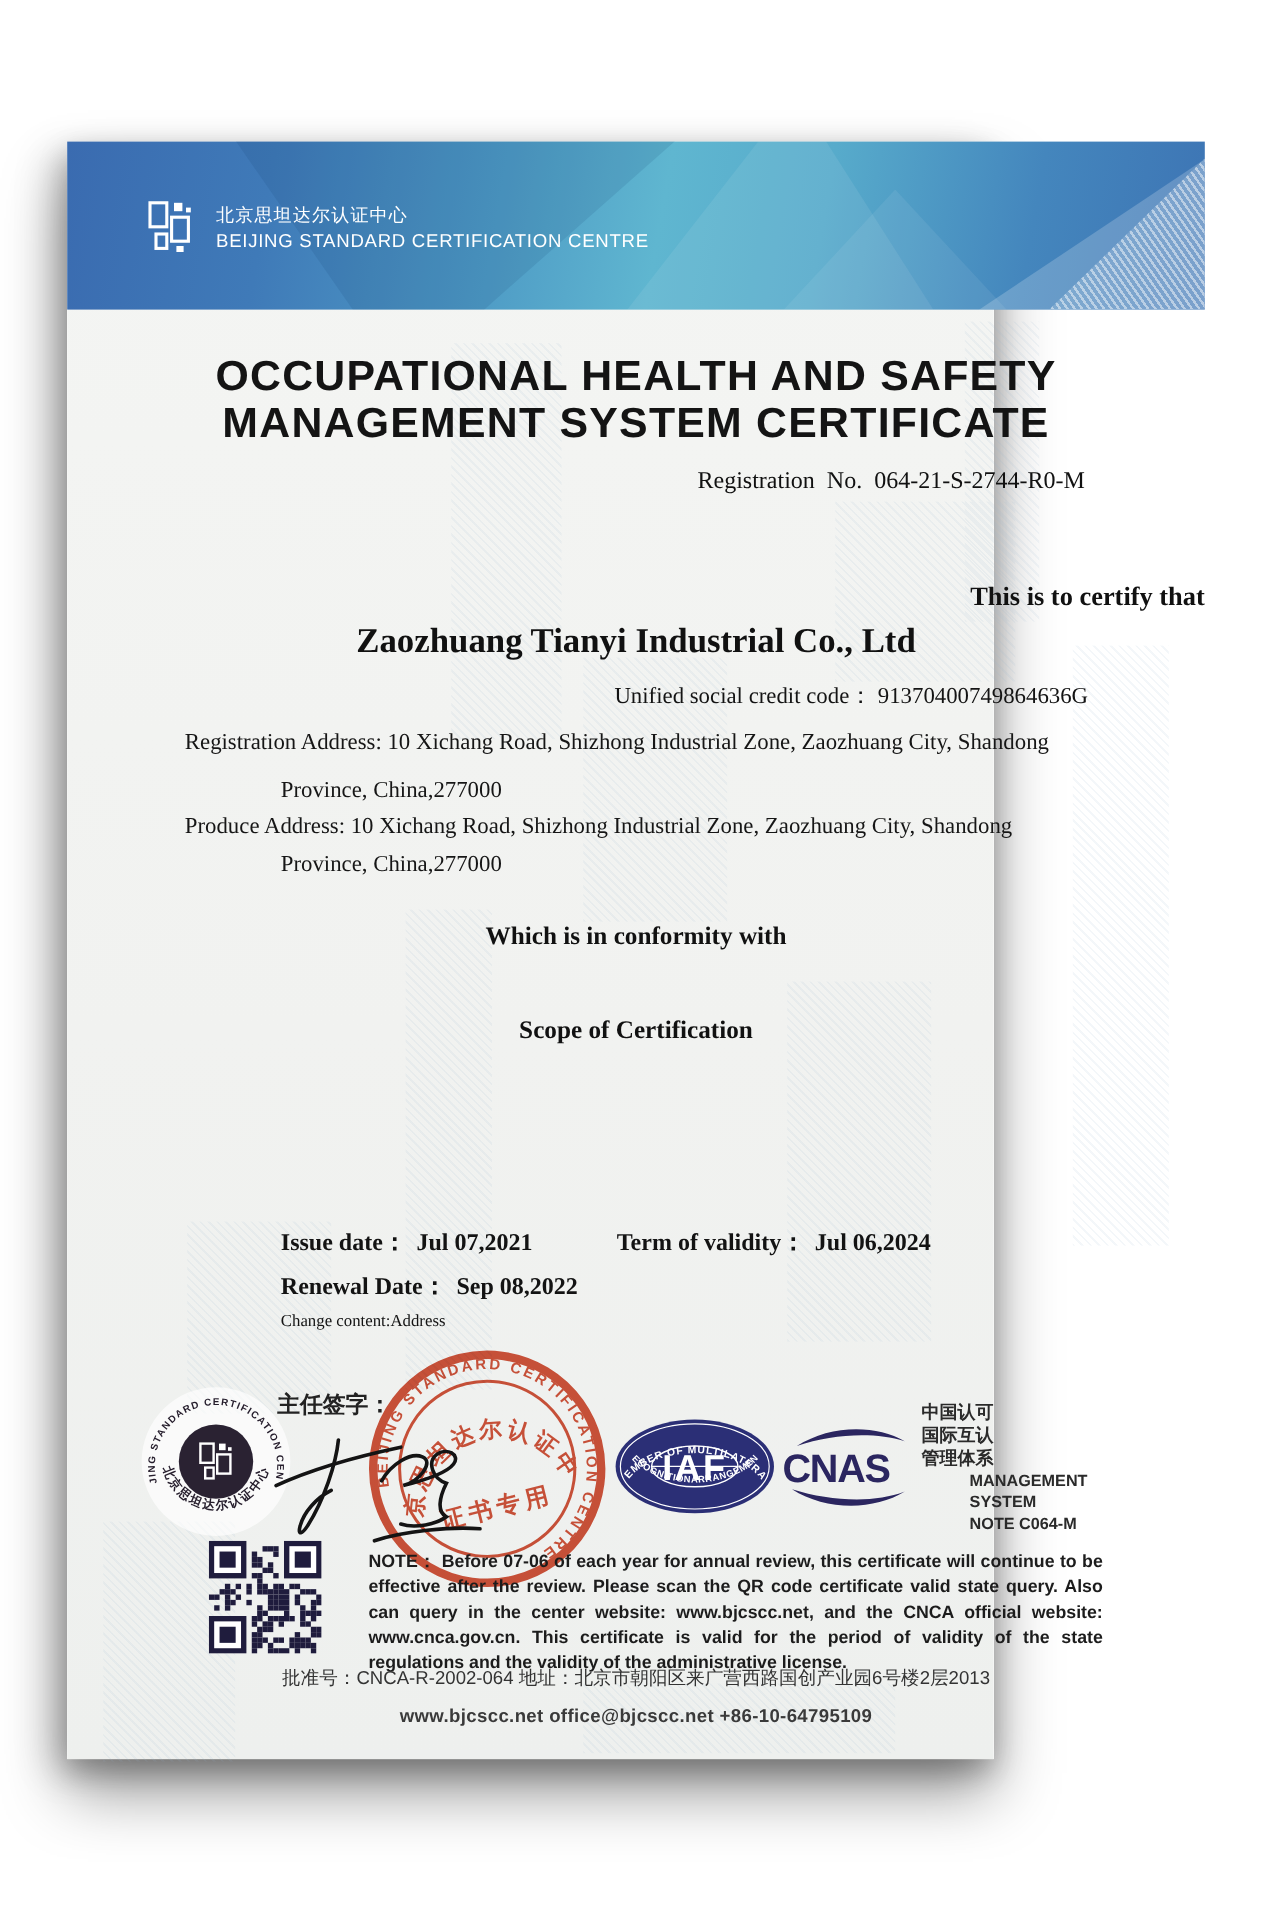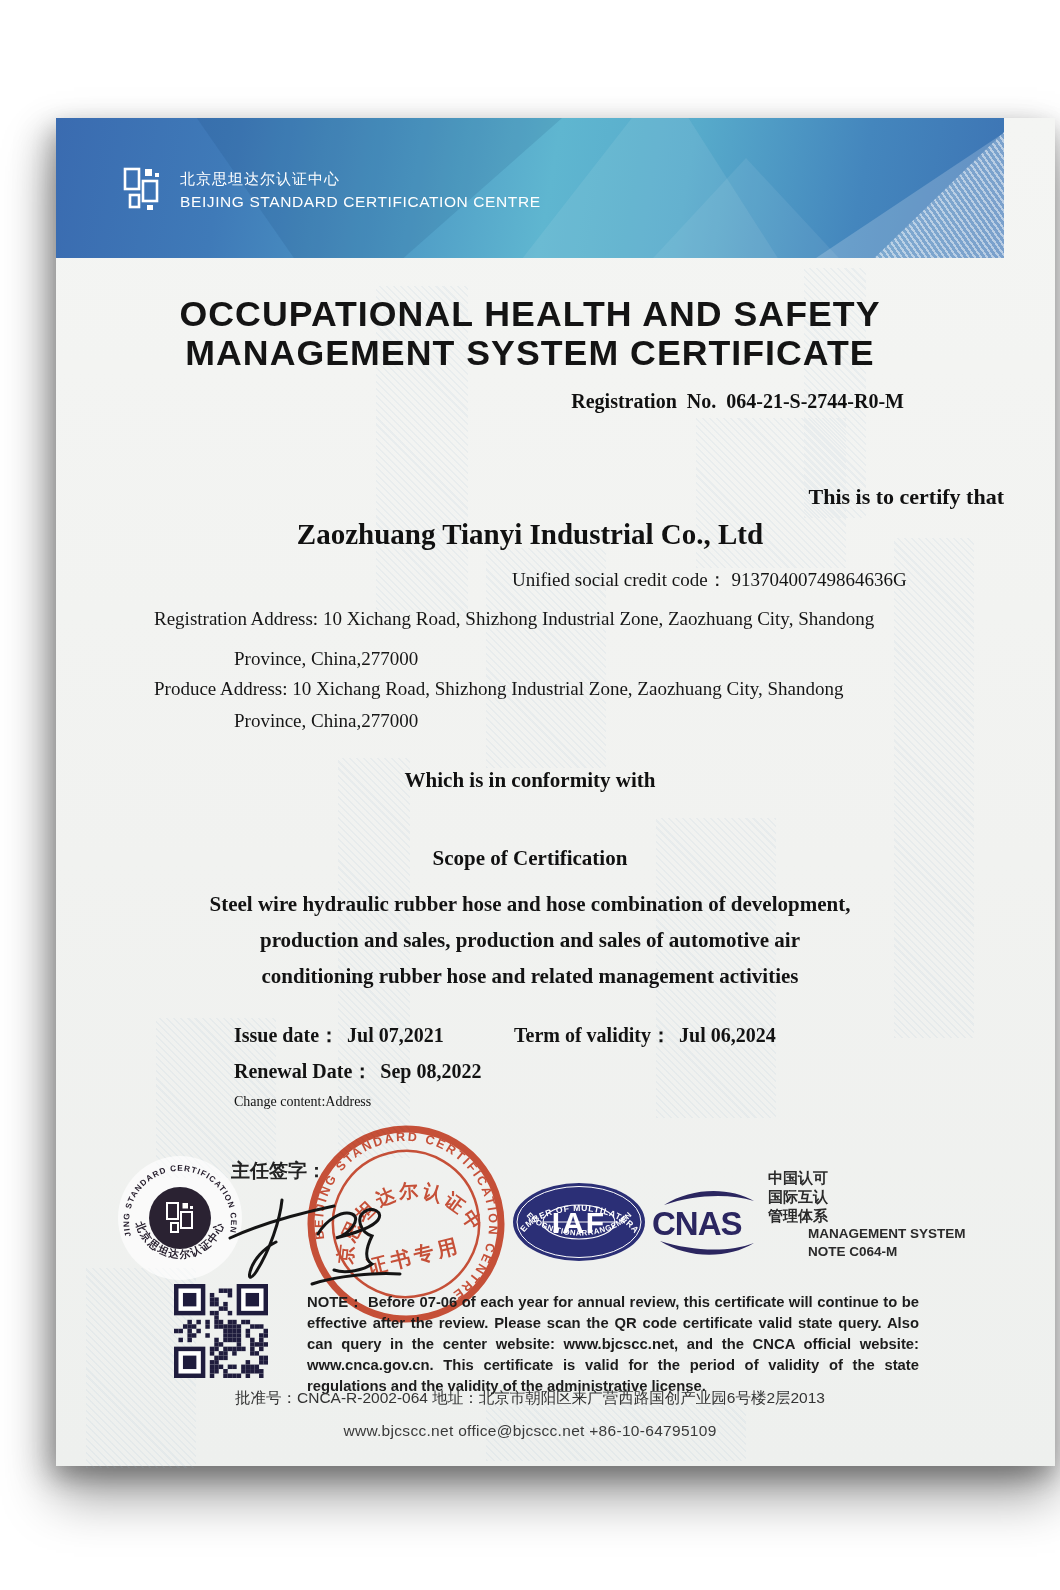--- a/index.html
+++ b/index.html
@@ -1,21 +1,21 @@
 <!DOCTYPE html>
 <html><head>
 <meta charset="utf-8">
 <style>
   html,body{margin:0;padding:0;}
   body{
     width:1060px;height:1590px;position:relative;background:#ffffff;
     font-family:"Liberation Sans","DejaVu Sans",sans-serif;overflow:hidden;
   }
   .page{
-    position:absolute;left:56px;top:118px;width:999px;height:1348px;
+    position:absolute;left:56px;top:118px;width:772px;height:1348px;
     background:linear-gradient(180deg,#f4f5f3 0%,#f1f2f0 55%,#eef0ee 100%);
     box-shadow:0 30px 50px rgba(0,0,0,.38),0 10px 22px rgba(0,0,0,.22),-14px 10px 30px rgba(0,0,0,.15);
   }
   
   .wm{position:absolute;opacity:.5;pointer-events:none;
     background:repeating-linear-gradient(45deg,rgba(150,180,205,.22) 0 1.5px,transparent 1.5px 5px);}
   
   .band{
     position:absolute;left:0;top:0;width:948px;height:140px;overflow:hidden;
     background:linear-gradient(100deg,#3a6bb0 0%,#3f7ab8 18%,#4f9cc6 38%,#5fb6d0 52%,#57abcb 66%,#4486bd 84%,#3d74b4 100%);
@@ -29,21 +29,21 @@
   .band-logo{position:absolute;left:66px;top:46px;width:46px;height:50px;}
   .band-text{position:absolute;left:124px;top:52px;color:#fff;}
   .band-cn{font-size:15px;letter-spacing:1px;}
   .band-en{font-size:15.5px;letter-spacing:.6px;margin-top:4px;}
   
   .abs{position:absolute;left:0;width:948px;}
   .serif{font-family:"Liberation Serif","DejaVu Serif",serif;}
   .title{top:176px;text-align:center;font-weight:800;font-size:35px;line-height:39px;
     letter-spacing:1px;color:#141414;transform:scaleX(1.02);}
   .regline{top:272px;text-align:right;padding-right:60px;width:848px;
-    font-weight:700;font-size:20px;color:#111;white-space:pre;}
+    font-weight:400;font-size:20px;color:#111;white-space:pre;}
   .certify-intro{top:366px;text-align:right;font-weight:700;font-size:22px;color:#111;}
   .company{top:400px;text-align:center;font-weight:700;font-size:29px;color:#111;}
   .credit{top:449px;padding-left:456px;font-size:19px;color:#141414;}
   .addr{font-size:19px;color:#161616;}
   .a1{top:490px;padding-left:98px;}
   .a1b{top:530px;padding-left:178px;}
   .a2{top:560px;padding-left:98px;}
   .a2b{top:592px;padding-left:178px;}
   .conf-intro{top:650px;text-align:center;font-weight:700;font-size:21px;color:#111;}
   .standard{top:680px;text-align:center;font-weight:800;font-size:33px;letter-spacing:.5px;color:#151515;}
@@ -62,21 +62,21 @@
   .signature{position:absolute;left:170px;top:1058px;width:180px;height:130px;}
   .iaf{position:absolute;left:453px;top:1062px;width:140px;height:84px;}
   .cnas{position:absolute;left:592px;top:1066px;width:118px;height:76px;}
   .acc-text{position:absolute;left:712px;top:1050px;color:#2a2a2a;}
   .acc-text .cn{font-size:15px;line-height:19px;font-weight:600;}
   .acc-text .en{font-size:13.5px;line-height:18px;font-weight:600;margin-left:40px;}
   .qr{position:absolute;left:118px;top:1166px;width:94px;height:94px;}
   .note{position:absolute;left:251px;top:1174px;width:612px;
     font-size:14.8px;font-weight:700;line-height:21px;color:#1c1c1c;text-align:justify;}
   .footer1{position:absolute;left:0;top:1270px;width:948px;text-align:center;font-size:15.5px;color:#333;}
-  .footer2{position:absolute;left:0;top:1304px;width:948px;text-align:center;font-size:15.5px;color:#3a3a3a;letter-spacing:.3px;}
+  .footer2{position:absolute;left:0;top:1304px;width:948px;text-align:center;font-size:15.5px;color:#3a3a3a;letter-spacing:.3px;font-weight:bold;}
 </style>
 </head>
 <body>
 
 <div class="page">
 
   <div class="wm" style="left:320px;top:168px;width:92px;height:330px;"></div>
   <div class="wm" style="left:748px;top:150px;width:62px;height:250px;"></div>
   <div class="wm" style="left:430px;top:430px;width:120px;height:220px;"></div>
   <div class="wm" style="left:640px;top:300px;width:150px;height:150px;"></div>
@@ -122,25 +122,20 @@
   <div class="abs company serif">Zaozhuang Tianyi Industrial Co., Ltd</div>
   <div class="abs credit serif"><span>Unified social credit code：</span> <span>91370400749864636G</span></div>
 
   <div class="abs addr a1 serif">Registration Address: 10 Xichang Road, Shizhong Industrial Zone, Zaozhuang City, Shandong</div>
   <div class="abs addr a1b serif">Province, China,277000</div>
   <div class="abs addr a2 serif">Produce Address: 10 Xichang Road, Shizhong Industrial Zone, Zaozhuang City, Shandong</div>
   <div class="abs addr a2b serif">Province, China,277000</div>
 
   <div class="abs conf-intro serif">Which is in conformity with</div>
   <div class="abs scope-head serif">Scope of Certification</div>
-  <div class="abs scope serif">
-    <div>Steel wire hydraulic rubber hose and hose combination of development,</div>
-    <div>production and sales, production and sales of automotive air</div>
-    <div>conditioning rubber hose and related management activities</div>
-  </div>
 
   <div class="abs dates d-issue serif"><span>Issue date：</span><span class="dval">Jul 07,2021</span></div>
   <div class="abs dates d-valid serif"><span>Term of validity：</span><span class="dval">Jul 06,2024</span></div>
   <div class="abs dates d-renew serif"><span>Renewal Date：</span><span class="dval">Sep 08,2022</span></div>
   <div class="abs dates d-change serif">Change content:Address</div>
 
   <svg class="black-seal" viewBox="0 0 128 128">
     <defs>
       <path id="bs-top" d="M 15,82 A 51 51 0 1 1 113,82"></path>
       <path id="bs-bot" d="M 21,72 A 45 45 0 0 0 107,72"></path>

